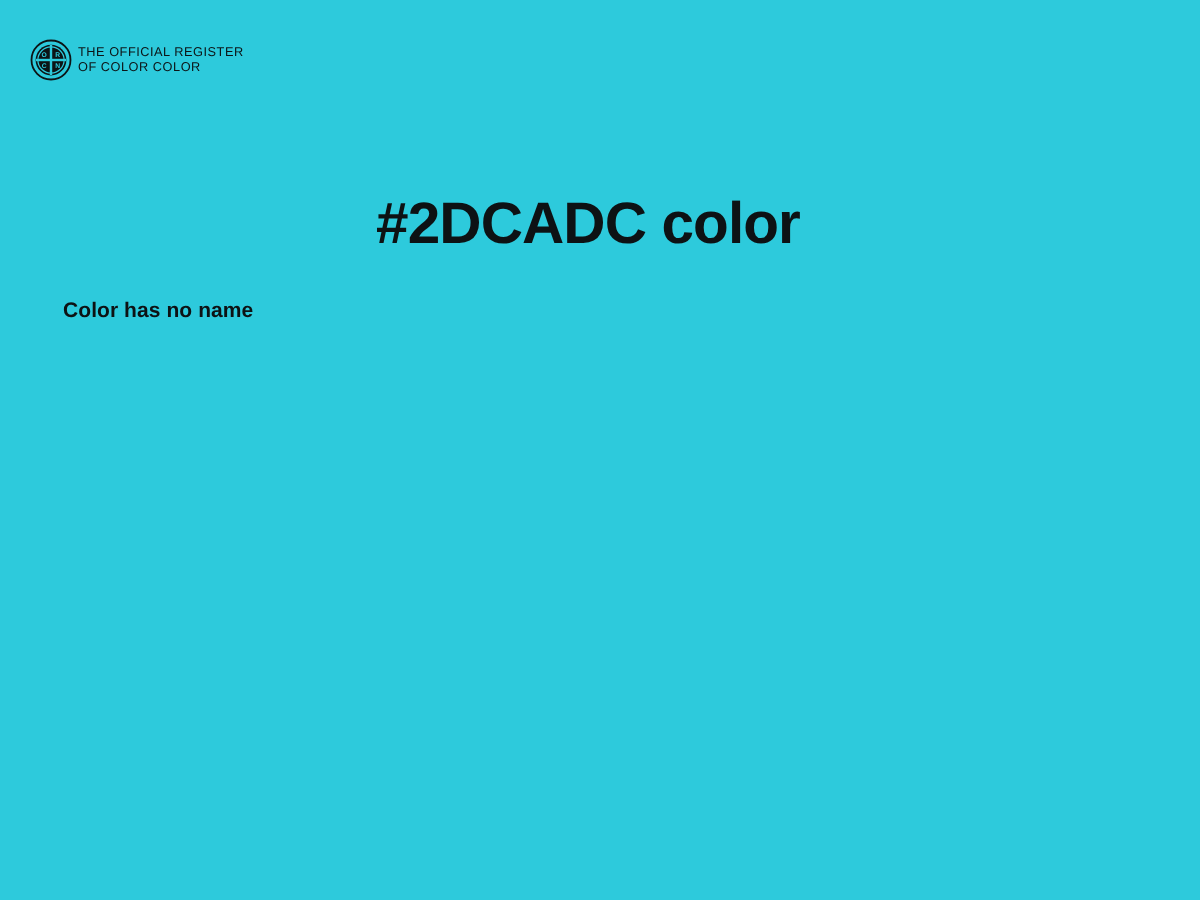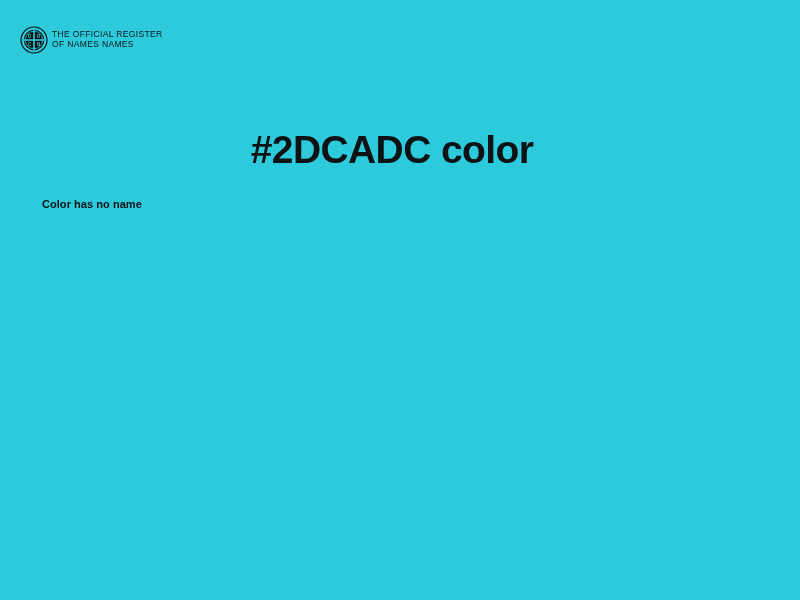--- a/index.html
+++ b/index.html
@@ -72,21 +72,21 @@
     line-height: 1.15;
     white-space: nowrap;
     text-align: center;
   }
 
   .color-subtitle {
     position: absolute;
     left: 0;
     top: 70px;
     font-family: "Liberation Sans", sans-serif;
-    font-size: 11px;
+    font-size: 14px;
     font-weight: bold;
     letter-spacing: 0.05px;
     color: #0d1214;
     margin: 0;
     white-space: nowrap;
   }
 </style>
 </head>
 <body style="background: rgb(45, 202, 220);">
 
@@ -99,21 +99,21 @@
       <circle cx="28" cy="28" r="17.5" fill="none" stroke="#2dcadc" stroke-width="1.6"></circle>
       <rect x="26.4" y="8" width="3.2" height="40" fill="#2dcadc"></rect>
       <rect x="8" y="26.4" width="40" height="3.2" fill="#2dcadc"></rect>
       <text x="19" y="24.6" font-family="Liberation Sans, sans-serif" font-size="9" font-weight="bold" fill="#2dcadc" text-anchor="middle">O</text>
       <text x="37" y="24.6" font-family="Liberation Sans, sans-serif" font-size="9" font-weight="bold" fill="#2dcadc" text-anchor="middle">R</text>
       <text x="19" y="39.2" font-family="Liberation Sans, sans-serif" font-size="9" font-weight="bold" fill="#2dcadc" text-anchor="middle">C</text>
       <text x="37" y="39.2" font-family="Liberation Sans, sans-serif" font-size="9" font-weight="bold" fill="#2dcadc" text-anchor="middle">N</text>
     </svg>
     <div class="brand-text">
       <span class="brand-line">THE OFFICIAL REGISTER</span>
-      <span class="brand-line">OF NAMES NAMES</span>
+      <span class="brand-line">OF COLOR COLOR</span>
     </div>
   </div>
 
   <div class="content">
     <h1 class="color-title">#2DCADC color</h1>
     <p class="color-subtitle">Color has no name</p>
   </div>
 
 </div>
 

